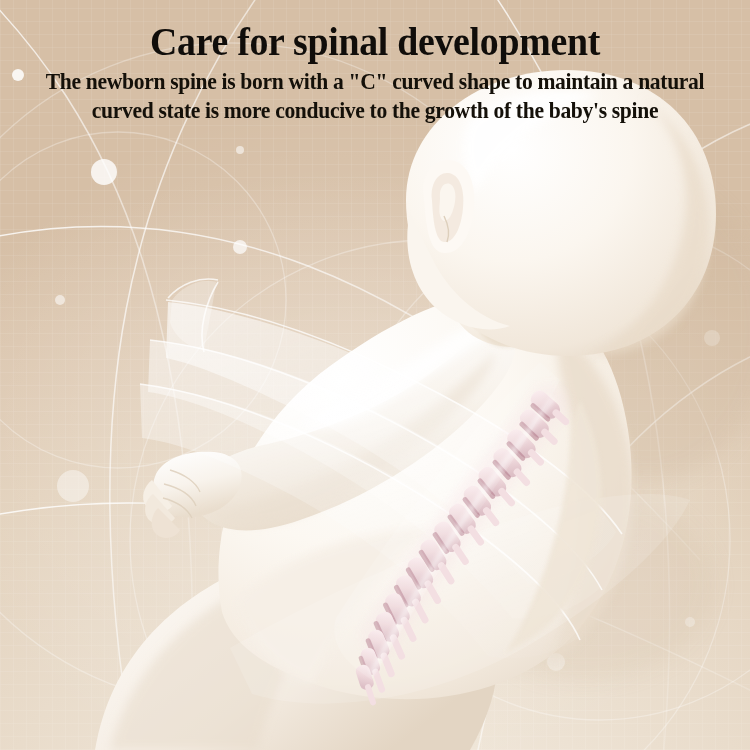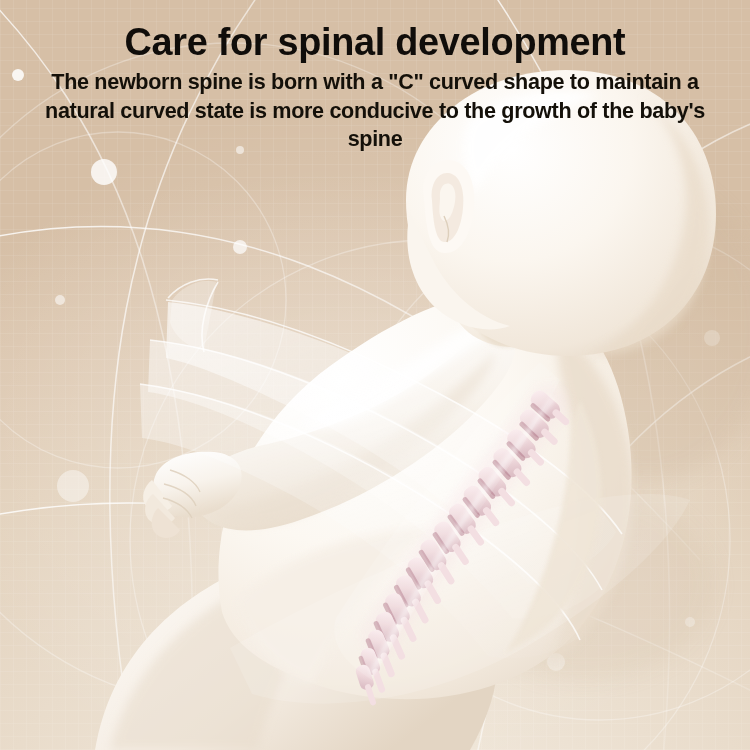--- a/index.html
+++ b/index.html
@@ -4,20 +4,21 @@
 <style>
   html,body{margin:0;padding:0;background:#fff;}
   body{font-family:"Liberation Sans","DejaVu Sans",sans-serif;}
 
   #poster{
     position:relative;
     width:750px;height:750px;
     overflow:hidden;
     background:
       radial-gradient(120% 95% at 50% 118%, #f3ece1 0%, #efe5d7 22%, #e9dccb 44%, #e3d2bd 66%, #dcc7b0 86%, #d6bfa6 100%);
+    font-family: Liberation Serif, serif;
   }
 
   
   .grid-tex{
     position:absolute;inset:0;
     background-image:
       repeating-linear-gradient(0deg, rgba(255,255,255,.14) 0 1px, rgba(255,255,255,0) 1px 13px),
       repeating-linear-gradient(90deg, rgba(255,255,255,.14) 0 1px, rgba(255,255,255,0) 1px 13px);
     opacity:.55;
   }

